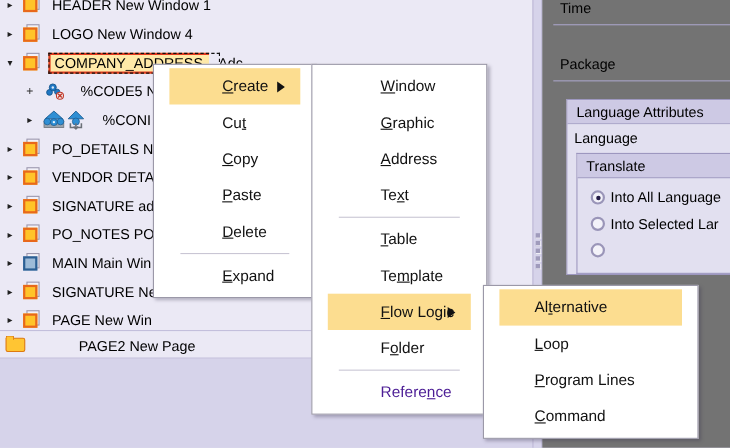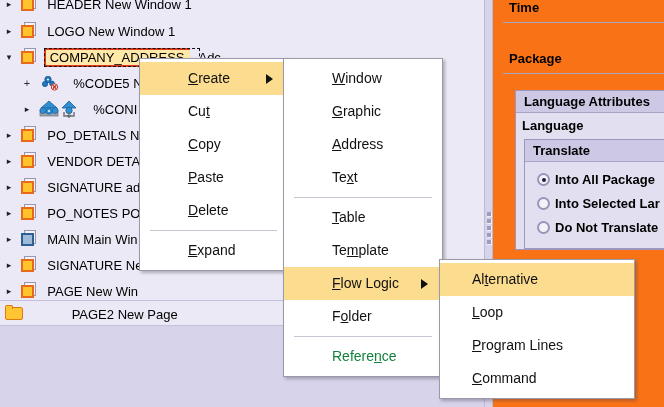--- a/index.html
+++ b/index.html
@@ -205,23 +205,22 @@
     border-bottom: 1px solid #efeef6;
     margin-bottom: 2px;
     box-sizing: border-box;
   }
 
   
   #props-pane {
     position: absolute;
     left: 493px; top: 0;
     width: 171px; height: 407px;
-    background: #f97316;
+    background: #737373;
     overflow: hidden;
-    font-weight: bold;
   }
   #props-inner {
     position: absolute;
     left: 10px; top: -6px;
     width: 175px;
   }
   .prop-field {
     height: 28px;
     line-height: 28px;
     padding-left: 6px;
@@ -302,40 +301,40 @@
     border-radius: 50%;
     background: #231a45;
   }
 
   
   .menu {
     position: absolute;
     background: #ffffff;
     border: 1px solid #9b98a8;
     box-shadow: 2px 2px 3px rgba(60,55,80,0.35);
-    padding: 3px 0;
+    padding: 3px 14px;
     z-index: 50;
     box-sizing: border-box;
   }
   .menu-item {
     position: relative;
     height: 33px;
     line-height: 33px;
     padding-left: 48px;
     padding-right: 14px;
     font-size: 14px;
     color: #111111;
     white-space: nowrap;
     box-sizing: border-box;
   }
   .menu-item.hl {
     background: #fcdd90;
   }
   .menu-item.disabled {
-    color: #15803d;
+    color: #4c1d95;
   }
   .menu-item .mn {
     display: inline-block;
   }
   .menu-item .mn u {
     text-decoration: underline;
   }
   .menu-sep {
     height: 1px;
     margin: 3px 10px 3px 10px;
@@ -366,21 +365,21 @@
 
     <div class="tree-row" style="height:22px;line-height:16px;margin-top:-4px;">
       <span class="expander">▸</span>
       <span class="node-icon ico-window"></span>
       <span class="node-label">HEADER New Window 1</span>
     </div>
 
     <div class="tree-row">
       <span class="expander">▸</span>
       <span class="node-icon ico-window"></span>
-      <span class="node-label">LOGO New Window 1</span>
+      <span class="node-label">LOGO New Window 4</span>
     </div>
 
     <div class="tree-row row-selected">
       <span class="expander">▾</span>
       <span class="node-icon ico-window"></span><span class="sel-wrap">
         <span class="sel-box"></span>
         <span class="sel-dots"></span>
         <span class="sel-text">COMPANY_ADDRESS</span>
       </span><span class="node-label" style="margin-left:12px;">Adc</span>
     </div>
@@ -494,27 +493,27 @@
     <div class="prop-field">Package</div>
 
     <div class="groupbox">
       <div class="gb-title">Language Attributes</div>
       <div class="gb-body">
         <div class="sub-label">Language</div>
         <div class="groupbox2">
           <div class="gb-title">Translate</div>
           <div class="gb-body" style="padding:6px 0 8px 0;">
             <div class="radio-row">
-              <span class="radio checked"></span><span>Into All Package</span>
+              <span class="radio checked"></span><span>Into All Language</span>
             </div>
             <div class="radio-row">
               <span class="radio"></span><span>Into Selected Lar</span>
             </div>
             <div class="radio-row">
-              <span class="radio"></span><span>Do Not Translate</span>
+              <span class="radio"></span>
             </div>
           </div>
         </div>
       </div>
     </div>
 
   </div>
 </div>
 
 <div class="menu" id="menu-main">

